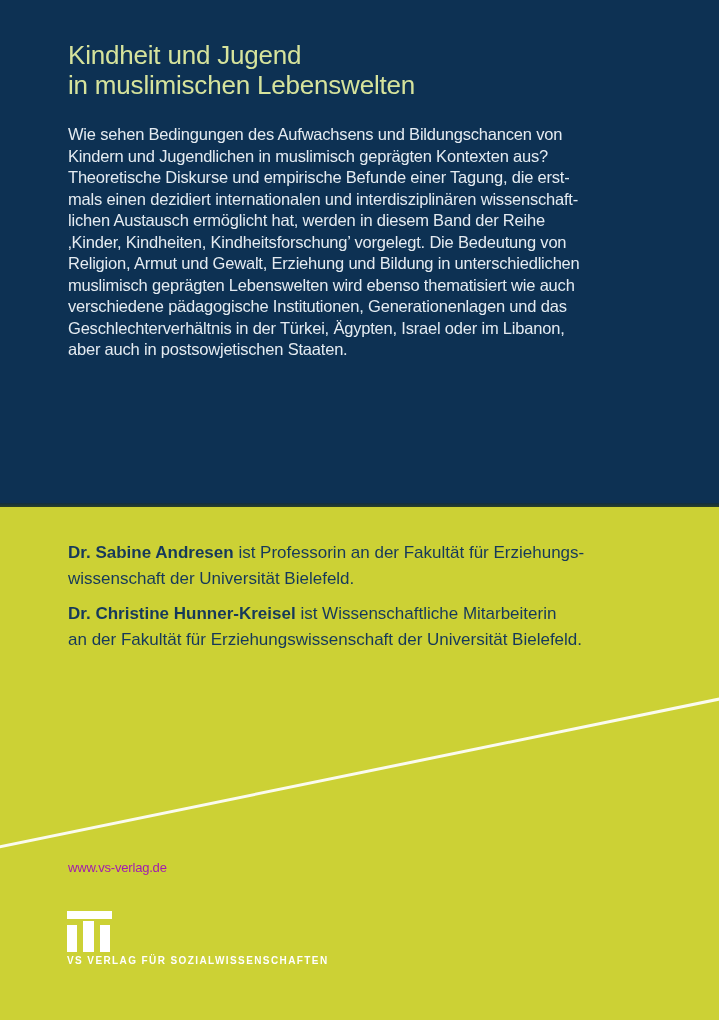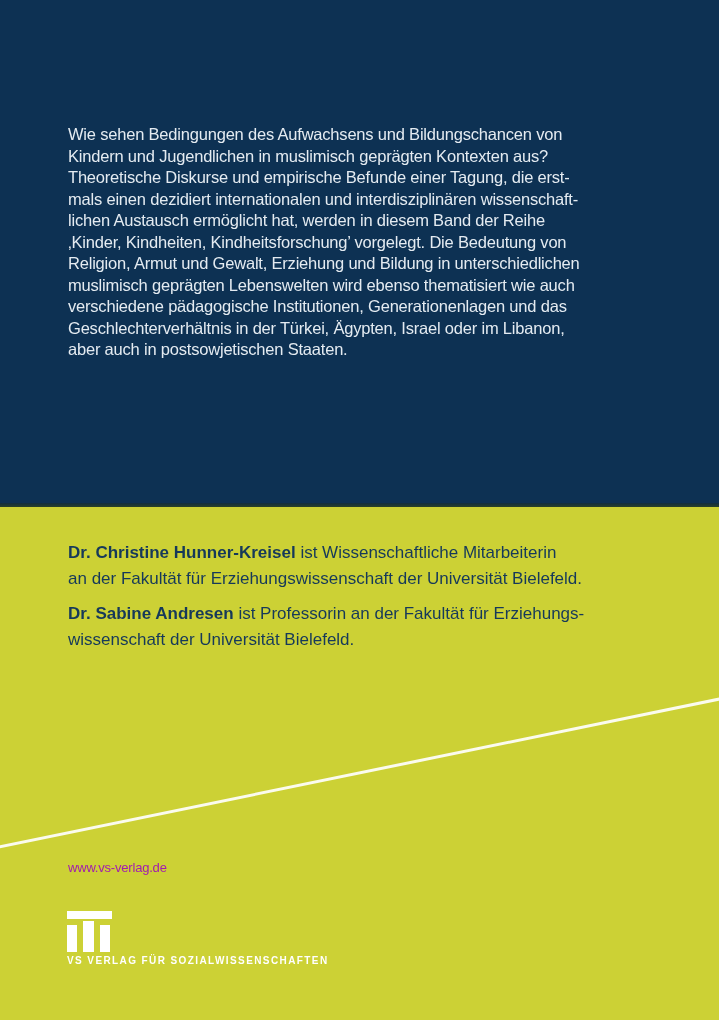--- a/index.html
+++ b/index.html
@@ -149,42 +149,44 @@
     color: #ffffff;
     white-space: nowrap;
   }
 </style>
 </head>
 <body>
 
 <div class="cover">
 
   <div class="top-section">
+    <h1 class="book-title" style="margin:0; font-size:26px; font-weight:400;">Kindheit und Jugend
+in muslimischen Lebenswelten</h1>
     <p class="book-description" style="margin:0;">Wie sehen Bedingungen des Aufwachsens und Bildungschancen von
 Kindern und Jugendlichen in muslimisch geprägten Kontexten aus?
 Theoretische Diskurse und empirische Befunde einer Tagung, die erst-
 mals einen dezidiert internationalen und interdisziplinären wissenschaft-
 lichen Austausch ermöglicht hat, werden in diesem Band der Reihe
 ‚Kinder, Kindheiten, Kindheitsforschung’ vorgelegt. Die Bedeutung von
 Religion, Armut und Gewalt, Erziehung und Bildung in unterschiedlichen
 muslimisch geprägten Lebenswelten wird ebenso thematisiert wie auch
 verschiedene pädagogische Institutionen, Generationenlagen und das
 Geschlechterverhältnis in der Türkei, Ägypten, Israel oder im Libanon,
 aber auch in postsowjetischen Staaten.</p>
   </div>
 
   <div class="section-divider"></div>
 
   <div class="bottom-section">
 
     <div class="author-block">
+      <p class="author-paragraph"><span class="author-name">Dr. Sabine Andresen</span><span> ist Professorin an der Fakultät für Erziehungs-
+wissenschaft der Universität Bielefeld.</span></p>
       <p class="author-paragraph"><span class="author-name">Dr. Christine Hunner-Kreisel</span><span> ist Wissenschaftliche Mitarbeiterin
 an der Fakultät für Erziehungswissenschaft der Universität Bielefeld.</span></p>
-      <p class="author-paragraph"><span class="author-name">Dr. Sabine Andresen</span><span> ist Professorin an der Fakultät für Erziehungs-
-wissenschaft der Universität Bielefeld.</span></p>
     </div>
 
     <div class="diagonal-line"></div>
 
     <div class="website-text">www.vs-verlag.de</div>
 
 
 
     <div class="publisher-logo">
       <div class="logo-top-bar"></div>

